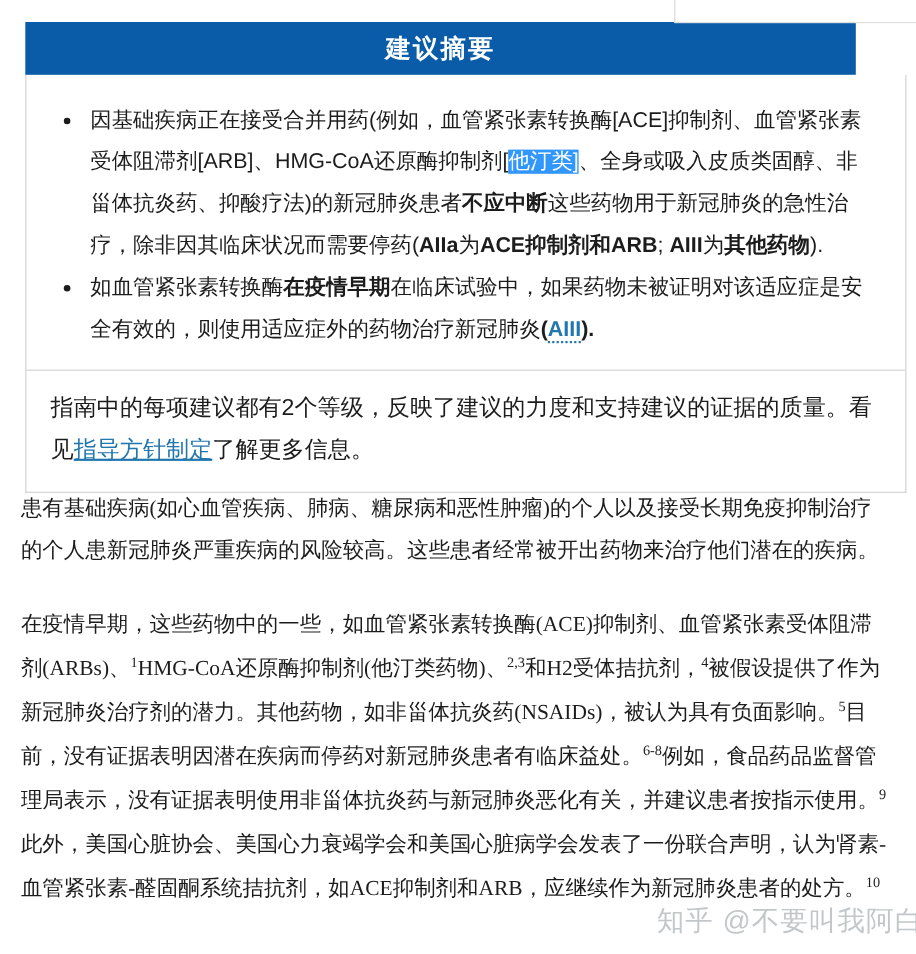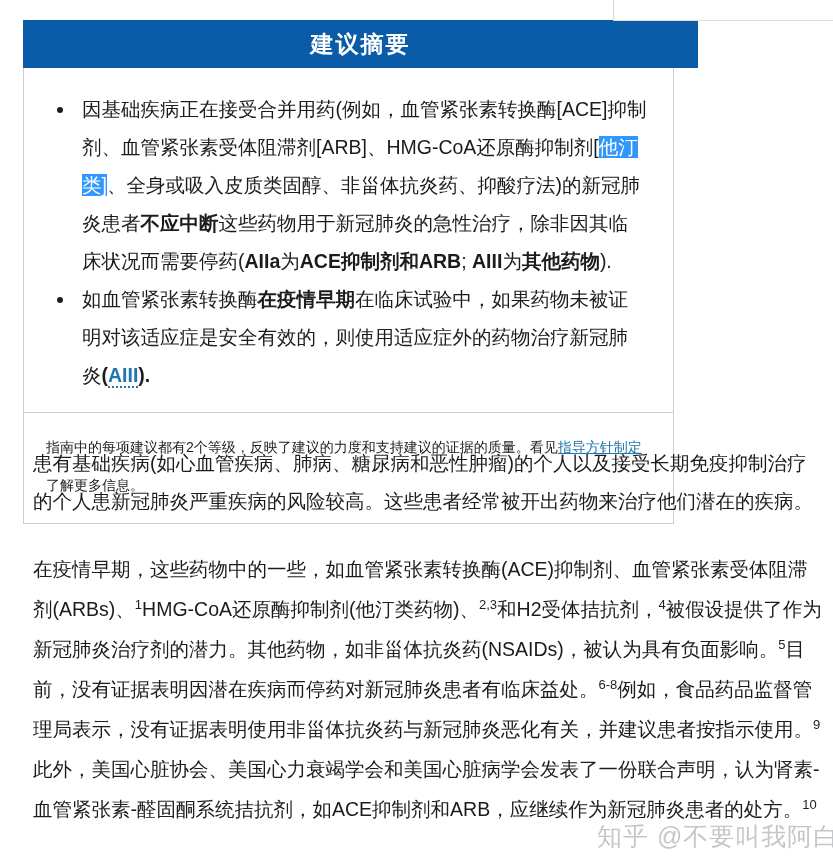--- a/index.html
+++ b/index.html
@@ -16,42 +16,42 @@
     width:833px;height:867px;position:relative;background:#ffffff;
     font-family:"Liberation Sans","DejaVu Sans",sans-serif;
     color:var(--text-color);overflow:hidden;
   }
   .corner-overlay{
     position:absolute;left:613px;top:0;width:220px;height:21px;
     background:#ffffff;border-left:1px solid #d6d6d6;border-bottom:1px solid #dddddd;
     z-index:4;
   }
   .summary-header{
-    position:absolute;left:23px;top:20px;width:675px;height:48px;
+    position:absolute;left:23px;top:20px;width:755px;height:48px;
     background:var(--header-bg);color:#ffffff;
     display:flex;align-items:center;justify-content:center;
     font-size:23px;font-weight:bold;letter-spacing:2px;z-index:2;
   }
   .summary-box{
-    position:absolute;left:23px;top:68px;width:651px;
+    position:absolute;left:23px;top:68px;width:801px;
     border:1px solid var(--border-color);border-top:none;background:#ffffff;
   }
   .bullets{
     margin:0;padding:22px 26px 18px 52px;
     font-size:19.5px;line-height:38px;list-style:disc outside;
   }
   .bullets li{margin:0;padding-left:6px;}
   .note{
     border-top:1px solid var(--border-color);
     padding:15px 24px 19px 22px;
-    font-size:14px;line-height:38px;
+    font-size:21px;line-height:38px;
   }
   .body-text{
-    position:absolute;left:33px;top:430px;width:792px;
-    font-size:19.5px;line-height:38px;
+    position:absolute;left:19px;top:430px;width:792px;
+    font-size:19.5px;line-height:38px;font-family:Liberation Serif, serif;
   }
   .body-text p{margin:14px 0 0 0;}
   .body-text p.p2{margin-top:29px;line-height:40px;}
   .rich-seg{white-space:pre-wrap;}
   .b{font-weight:bold;}
   .hl{background:var(--hl-bg);color:#ffffff;}
   a.link{color:var(--link-color);text-decoration:underline;cursor:pointer;}
   a.linkdot{
     color:var(--link-color);text-decoration:none;cursor:pointer;
     border-bottom:2px dotted var(--link-color);

